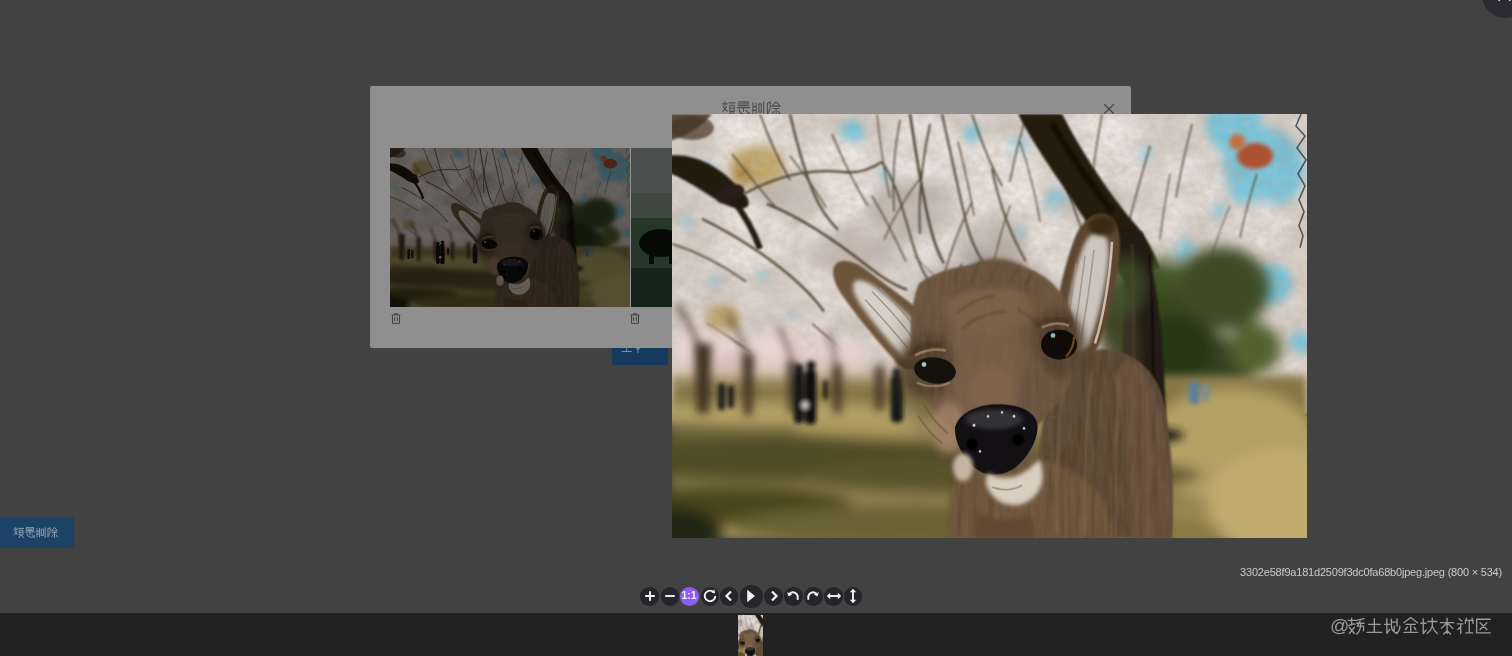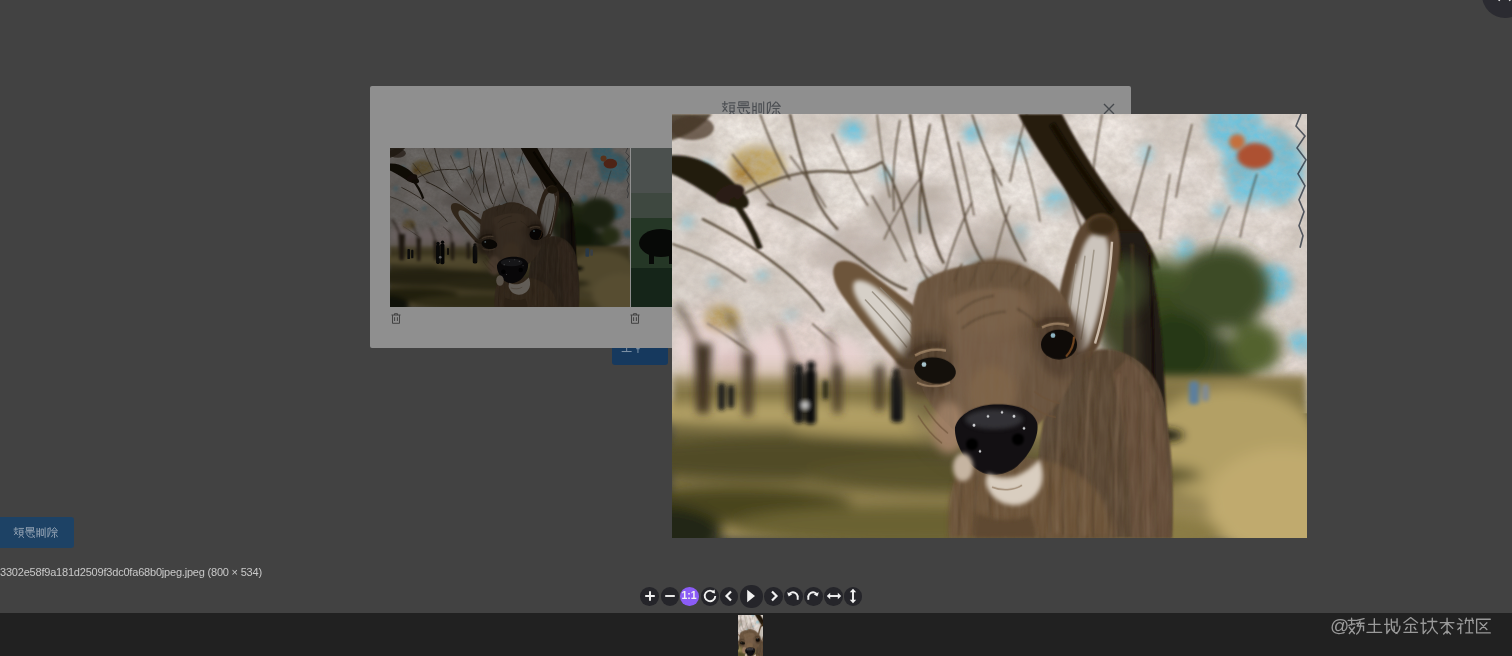--- a/index.html
+++ b/index.html
@@ -116,21 +116,21 @@
     <path d="M0.5,2 L9.5,2 M3.5,2 V0.7 H6.5 V2 M1.5,2 V10.3 H8.5 V2 M3.6,4.2 V8 M6.4,4.2 V8" stroke="#434343" stroke-width="1" fill="none"></path>
   </svg>
 </div>
 
 <div class="abs" style="left:672px;top:114px;width:635px;height:424px;z-index:3;">
   <svg width="635" height="424" viewBox="0 0 635 425" preserveAspectRatio="none">
       <use href="#deerpic"></use>
     </svg>
 </div>
 
-<div class="abs" style="left:0;top:566px;width:1502px;text-align:left;color:#c9c9c9;font-size:11px;letter-spacing:-0.2px;z-index:4;">3302e58f9a181d2509f3dc0fa68b0jpeg.jpeg (800 × 534)</div>
+<div class="abs" style="left:0;top:566px;width:1502px;text-align:right;color:#c9c9c9;font-size:11px;letter-spacing:-0.2px;z-index:4;">3302e58f9a181d2509f3dc0fa68b0jpeg.jpeg (800 × 534)</div>
 
 <div class="abs" style="left:0;top:0;z-index:4;">
     <div style="position:absolute;border-radius:50%;background:#25252a;left:640.4px;top:587.2px;width:18.6px;height:18.6px;">
       <svg width="18" height="18" viewBox="0 0 18 18" style="position:absolute;left:0.3px;top:0.3px">
         <path d="M9,4.2 V13.8 M4.2,9 H13.8" stroke="#f2f2f2" stroke-width="1.9" fill="none"></path>
       </svg>
     </div>
     <div style="position:absolute;border-radius:50%;background:#25252a;left:660.7px;top:587.2px;width:18.6px;height:18.6px;">
       <svg width="18" height="18" viewBox="0 0 18 18" style="position:absolute;left:0.3px;top:0.3px">
         <path d="M4.2,9 H13.8" stroke="#f2f2f2" stroke-width="1.9" fill="none"></path>

